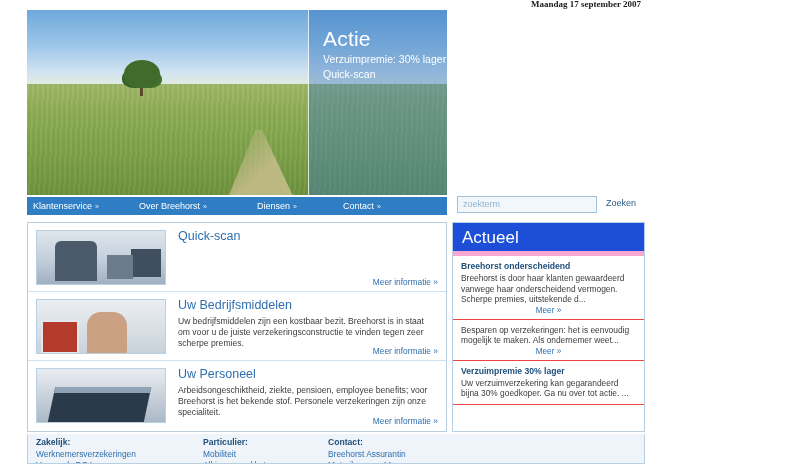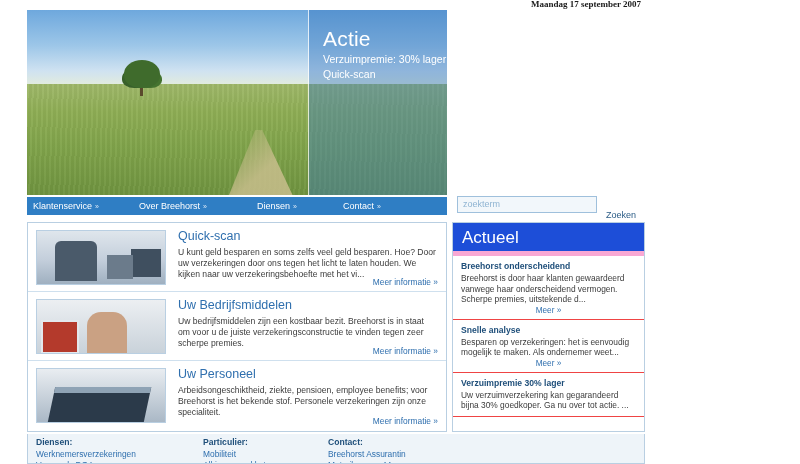--- a/index.html
+++ b/index.html
@@ -127,21 +127,21 @@
   .searchstrip {
     position:absolute; left:452px; top:196px; width:193px; height:19px;
     background:#ffffff;
   }
   .searchbox {
     position:absolute; left:5px; top:0px; width:140px; height:17px;
     border:1px solid #9fc0dc; background:#f2f7fb;
     font-size:9px; color:#8fb4d2; line-height:15px; padding-left:5px;
   }
   .searchbtn {
-    position:absolute; left:154px; top:2px; font-size:9px; color:#2b5c86; cursor:pointer;margin-top:12px;
+    position:absolute; left:154px; top:2px; font-size:9px; color:#2b5c86; cursor:pointer;
   }
 
   
   .content {
     position:absolute; left:27px; top:222px; width:420px; height:210px;
     border:1px solid #b9cfe2; background:#ffffff;
   }
   .article {
     position:relative; width:100%; height:69px; border-bottom:1px solid #cfe0ee;
     padding:6px 8px 6px 8px;
@@ -260,21 +260,20 @@
 
   <div class="searchstrip">
     <div class="searchbox" placeholder="zoekterm">zoekterm</div>
     <div class="searchbtn">Zoeken</div>
   </div>
 
   <div class="content">
     <div class="article">
       <div class="thumb thumb-a"></div>
       <div class="art-title">Quick-scan</div>
-      <div class="art-body">U kunt geld besparen en soms zelfs veel geld besparen. Hoe? Door uw verzekeringen door ons tegen het licht te laten houden. We kijken naar uw verzekeringsbehoefte met het vi...</div>
       <div class="art-more">Meer informatie »</div>
     </div>
     <div class="article">
       <div class="thumb thumb-b"></div>
       <div class="art-title">Uw Bedrijfsmiddelen</div>
       <div class="art-body">Uw bedrijfsmiddelen zijn een kostbaar bezit. Breehorst is in staat om voor u de juiste verzekeringsconstructie te vinden tegen zeer scherpe premies.</div>
       <div class="art-more">Meer informatie »</div>
     </div>
     <div class="article">
       <div class="thumb thumb-c"></div>
@@ -287,34 +286,33 @@
   <div class="actueel">
     <div class="actueel-head">
       <span>Actueel</span>
     </div>
     <div class="news-item">
       <div class="news-title">Breehorst onderscheidend</div>
       <div class="news-body">Breehorst is door haar klanten gewaardeerd vanwege haar onderscheidend vermogen. Scherpe premies, uitstekende d...</div>
       <div class="news-more">Meer »</div>
     </div>
     <div class="news-item">
-      <div class="news-title">Snelle analyse</div>
       <div class="news-body">Besparen op verzekeringen: het is eenvoudig mogelijk te maken. Als ondernemer weet...</div>
       <div class="news-more">Meer »</div>
     </div>
     <div class="news-item">
       <div class="news-title">Verzuimpremie 30% lager</div>
       <div class="news-body">Uw verzuimverzekering kan gegarandeerd bijna 30% goedkoper. Ga nu over tot actie. ...</div>
       <div class="news-more"></div>
     </div>
   </div>
 
   <div class="footer">
     <div class="foot-col fc0">
-      <div class="foot-head">Diensen:</div>
+      <div class="foot-head">Zakelijk:</div>
       <div class="foot-link">Werknemersverzekeringen</div>
       <div class="foot-link">Voor u als DGA</div>
     </div>
     <div class="foot-col fc1">
       <div class="foot-head">Particulier:</div>
       <div class="foot-link">Mobiliteit</div>
       <div class="foot-link">All-in-one-pakket</div>
     </div>
     <div class="foot-col fc2">
       <div class="foot-head">Contact:</div>

